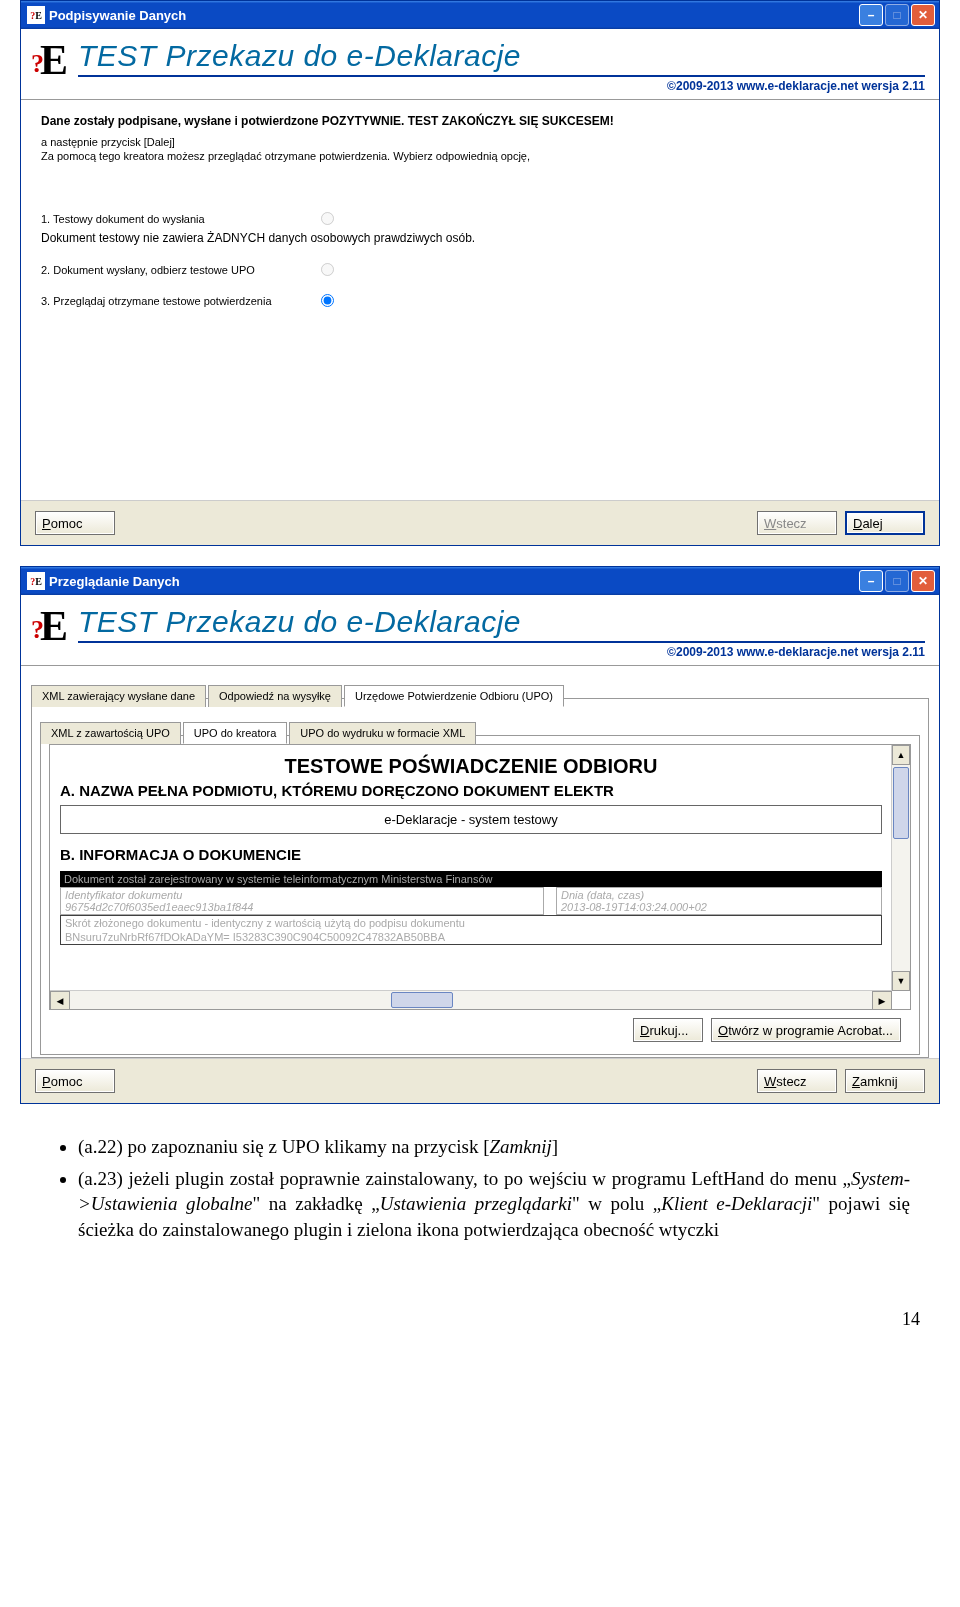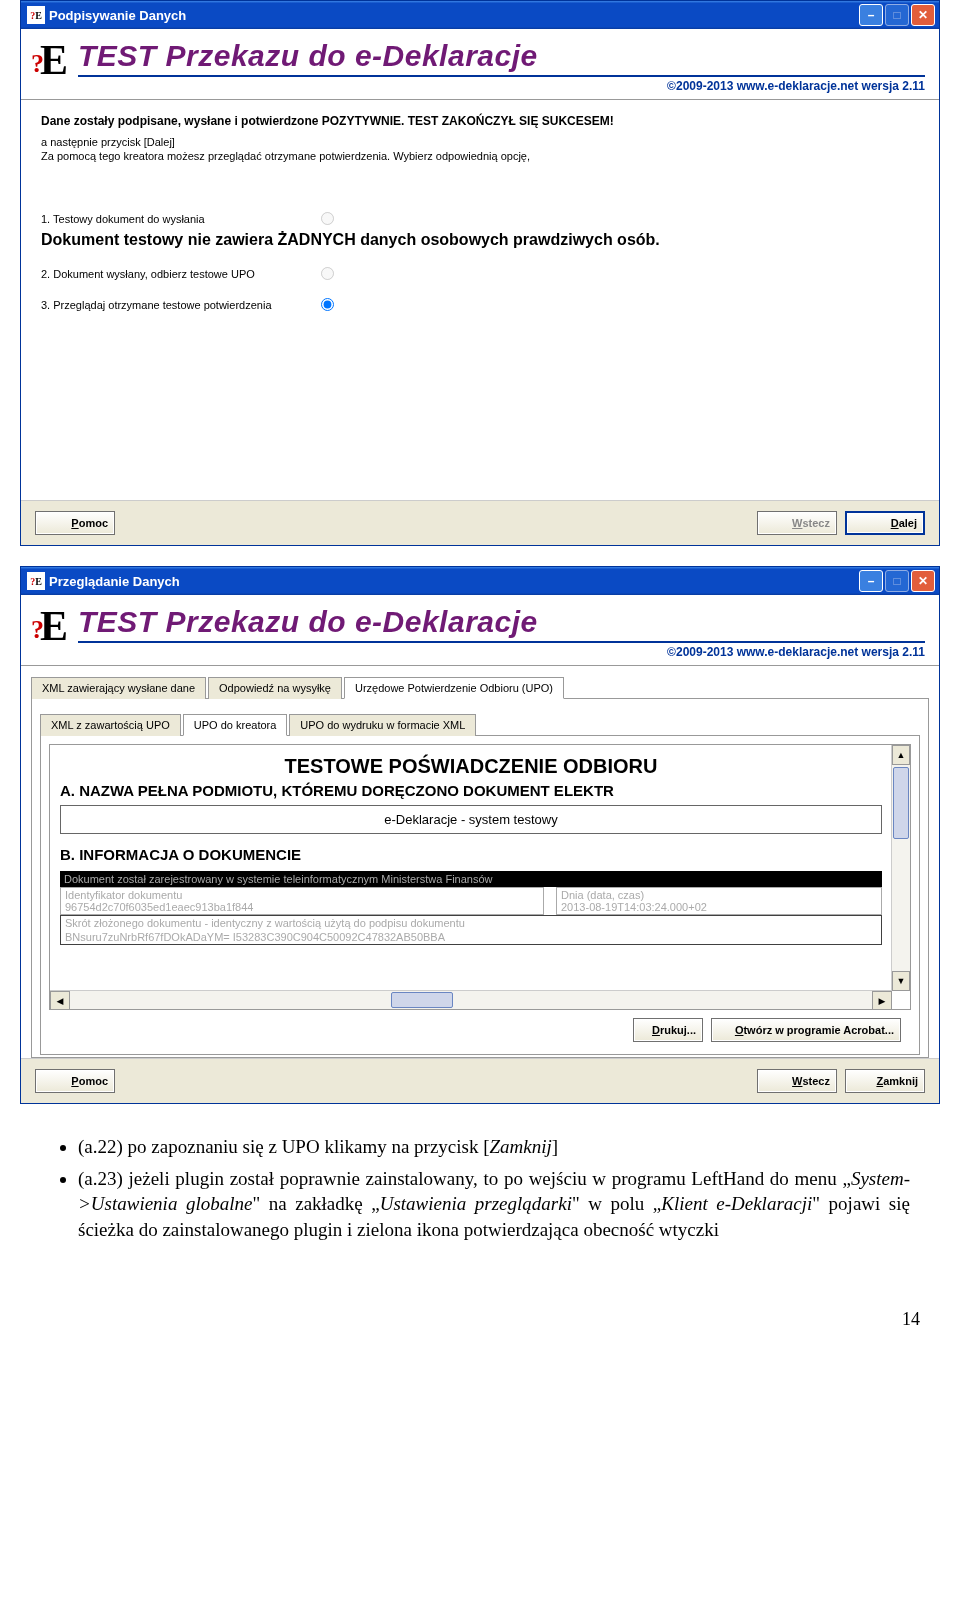--- a/index.html
+++ b/index.html
@@ -73,23 +73,23 @@
     margin-right: 10px;
     line-height: 1;
     display: flex;
     align-items: flex-start;
   }
   .logo .q { color: #cc0000; font-size: 26px; margin-top: 12px; margin-right: -4px; }
   .header-text { flex: 1; }
   .header-title {
     font-family: Arial, sans-serif;
     font-size: 30px;
-    font-weight: bold;
+    font-weight: normal;
     font-style: italic;
-    color: #701a75;
+    color: #0369a1;
     letter-spacing: 0.5px;
     margin-bottom: 2px;
   }
   .header-sub {
     font-size: 12px;
     font-weight: bold;
     color: #003399;
     text-align: right;
     border-top: 2px solid #003399;
     padding-top: 2px;
@@ -105,43 +105,42 @@
   .text-line { font-size: 11px; margin-bottom: 2px; }
   .radio-row {
     display: flex;
     align-items: center;
     margin: 18px 0 6px 0;
     font-size: 11px;
   }
   .radio-row .lbl { width: 280px; }
   .radio-row input[type=radio] { margin: 0; }
   .note-bold {
-    font-weight: bold;
-    font-size: 16px;
+    font-weight: normal;
+    font-size: 12px;
     margin: 6px 0 10px 0;
   }
 
   .btn-bar {
     border-top: 1px solid #ccc;
     padding: 10px 14px;
     display: flex;
     gap: 8px;
     background: #ece9d8;
   }
   .btn {
     min-width: 80px;
     height: 24px;
     border: 1px solid #707070;
     background: linear-gradient(to bottom, #fff, #ece9d8);
-    font-size: 11px;
+    font-size: 13px;
     display: inline-flex;
     align-items: center;
-    justify-content: flex-end;
+    justify-content: flex-start;
     box-shadow: inset 0 0 0 1px #fff;
-    font-weight: bold;
   }
   .btn.disabled { color: #888; }
   .btn.primary { border: 2px solid #003399; }
   .fill { flex: 1; }
   .btn u { text-decoration: underline; }
   .btn-row-inner {
     display:flex; gap:8px; justify-content:flex-end; padding:8px 10px 4px 10px;
   }
 
   
@@ -155,21 +154,21 @@
     font-size: 11px;
     flex-wrap: wrap;
   }
   .tab {
     border: 1px solid #999;
     border-bottom: none;
     background: #ece9d8;
     padding: 4px 10px;
     margin-right: 2px;
     position: relative;
-    top: 1px;
+    top: 9px;
   }
   .tab.active {
     background: #fff;
     border-bottom: 1px solid #fff;
   }
   .sub-tabs { margin-top: 6px; }
   .tab-panel {
     border: 1px solid #999;
     border-top: none;
     padding: 8px;
@@ -218,21 +217,21 @@
   }
   .field-box {
     border:1px solid #666; text-align:center; padding:6px 4px;
     font-size:13px; margin:2px 0 8px 0;
   }
   .grey-row {
     background:#000000; color:#555; font-size:9px;
     padding:2px 4px; margin-top:4px;
   }
   .twocol {
-    display:flex; gap:12px;
+    display:flex; gap:12px;font-style:italic;
   }
   .twocol > div {
     border:1px solid #aaa; flex:1; padding:1px 4px;
   }
   .small-label {
     color:#888; font-size:8px;
   }
   .val {
     font-size:12px; color:#444;
   }

